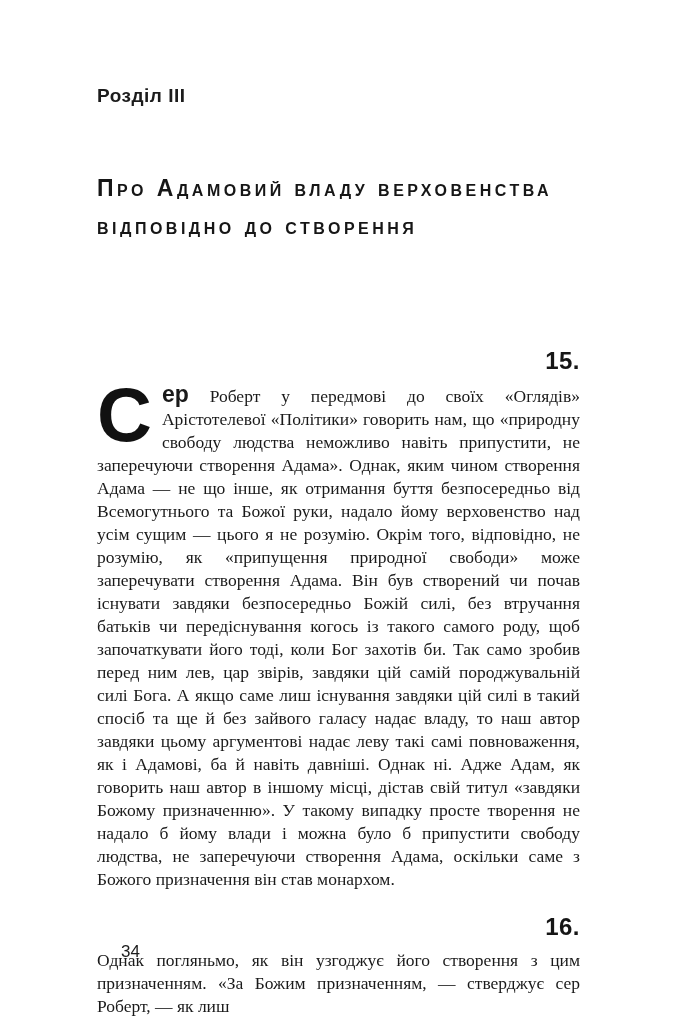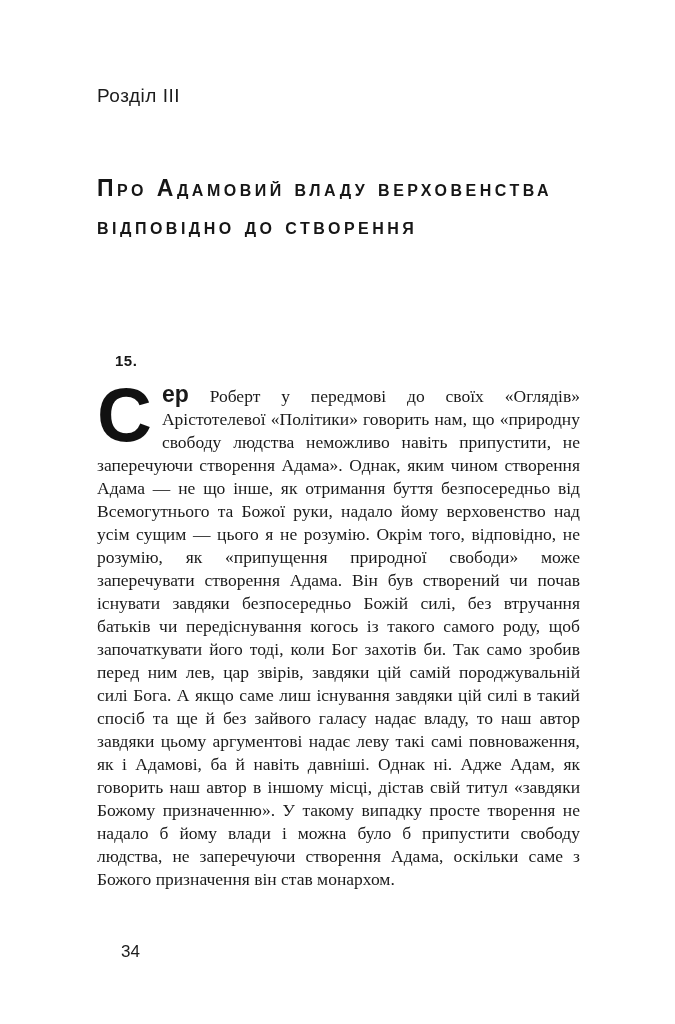--- a/index.html
+++ b/index.html
@@ -21,39 +21,41 @@
     width: 675px;
     height: 1024px;
     padding: 86px 95px 0 97px;
   }
   .kicker {
     font-family: "Liberation Sans", sans-serif;
     font-size: 19px;
     line-height: 19px;
     letter-spacing: 0.5px;
     color: #1c1c1c;
+    font-weight: bold;
   }
   .title {
     margin: 64px 0 0 0;
     font-family: "Liberation Sans", sans-serif;
     font-weight: 700;
     font-size: 23px;
     line-height: 38px;
     letter-spacing: 3.5px;
     font-variant: small-caps;
     color: #161616;
   }
   .secnum {
     font-family: "Liberation Sans", sans-serif;
     font-weight: 700;
-    font-size: 15px;
+    font-size: 24px;
     line-height: 20px;
     letter-spacing: 0.5px;
     color: #161616;
     margin: 0 0 0 18px;
+    text-align: right;
   }
   .secnum-15 { margin-top: 106px; }
   .secnum-16 { margin-top: 26px; }
   .body {
     margin: 12px 0 0 0;
     font-size: 17.5px;
     line-height: 23px;
     text-align: justify;
     color: #1a1a1a;
   }
@@ -88,16 +90,20 @@
 
   <div class="kicker">Розділ III</div>
 
   <h1 class="title">Про Адамовий владу верховенства відповідно до створення</h1>
 
   <section>
     <div class="secnum secnum-15">15.</div>
     <p class="body"><span class="dropcap">С</span><span><span class="lead">ер</span><span> Роберт у передмові до своїх «Оглядів» Арістотелевої «Політики» говорить нам, що «природну свободу людства неможливо навіть припустити, не заперечуючи створення Адама». Однак, яким чином створення Адама — не що інше, як отримання буття безпосередньо від Всемогутнього та Божої руки, надало йому </span><span class="it">верховенство</span><span> над усім сущим — цього я не розумію. Окрім того, відповідно, не розумію, як «припущення природної свободи» може заперечувати </span><span class="it">створення Адама</span><span>. Він був створений чи почав існувати завдяки безпосередньо Божій силі, без втручання батьків чи передіснування когось із такого самого роду, щоб започаткувати його тоді, коли Бог захотів би. Так само зробив перед ним лев, цар звірів, завдяки цій самій породжувальній силі Бога. А якщо саме лиш існування завдяки цій силі в такий спосіб та ще й без зайвого галасу надає владу, то наш автор завдяки цьому аргументові надає леву такі самі повноваження, як і Адамові, ба й навіть давніші. Однак ні. Адже Адам, як говорить наш автор в іншому місці, дістав свій титул «завдяки Божому призначенню». У такому випадку просте творення не надало б йому влади і можна було б </span><span class="it">припустити свободу людства, не заперечуючи створення Адама</span><span>, оскільки саме з Божого </span><span class="it">призначення</span><span> він став монархом.</span></span></p>
   </section>
 
+  <section>
+    <div class="secnum secnum-16">16.</div>
+    <p class="body"><span>Однак погляньмо, як він узгоджує його створення з цим </span><span class="it">призначенням</span><span>. «За Божим призначенням, — стверджує сер Роберт, — як лиш</span></p>
+  </section>
 
   <div class="pagenum">34</div>
 
 </div>
 
 </body></html>

